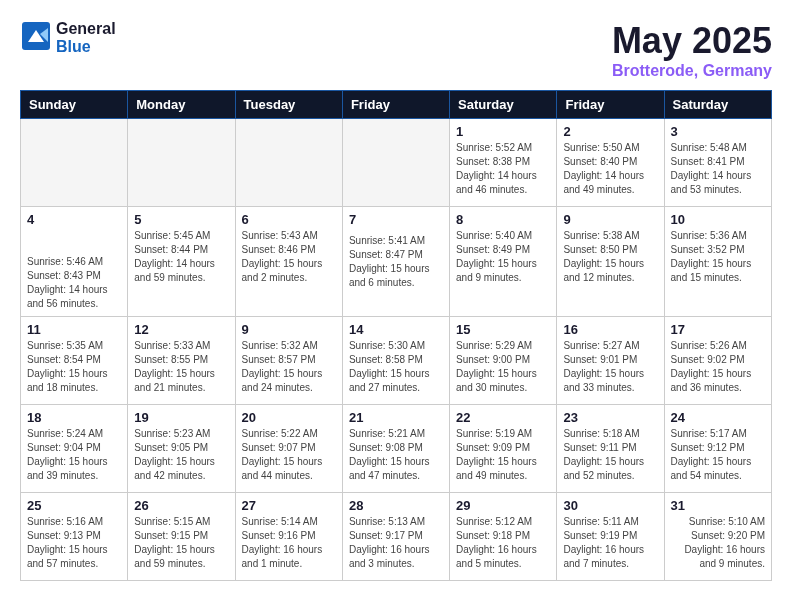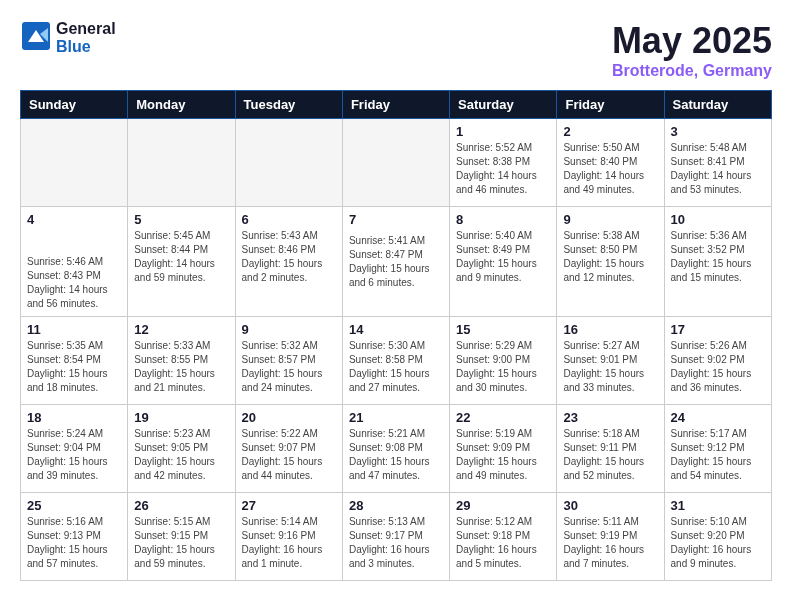--- a/index.html
+++ b/index.html
@@ -336,20 +336,20 @@
         </td>
         <td>
           <span class="day-number">30</span>
           <div class="day-info" style="white-space: pre-line;">Sunrise: 5:11 AM
 Sunset: 9:19 PM
 Daylight: 16 hours
 and 7 minutes.</div>
         </td>
         <td>
           <span class="day-number">31</span>
-          <div class="day-info" style="white-space: pre-line;">Sunrise: 5:10 AM
+          <div class="day-info" style="white-space: pre-line; text-align: right;">Sunrise: 5:10 AM
 Sunset: 9:20 PM
 Daylight: 16 hours
 and 9 minutes.</div>
         </td>
       </tr>
     </tbody>
 </table>
 
 </body></html>

